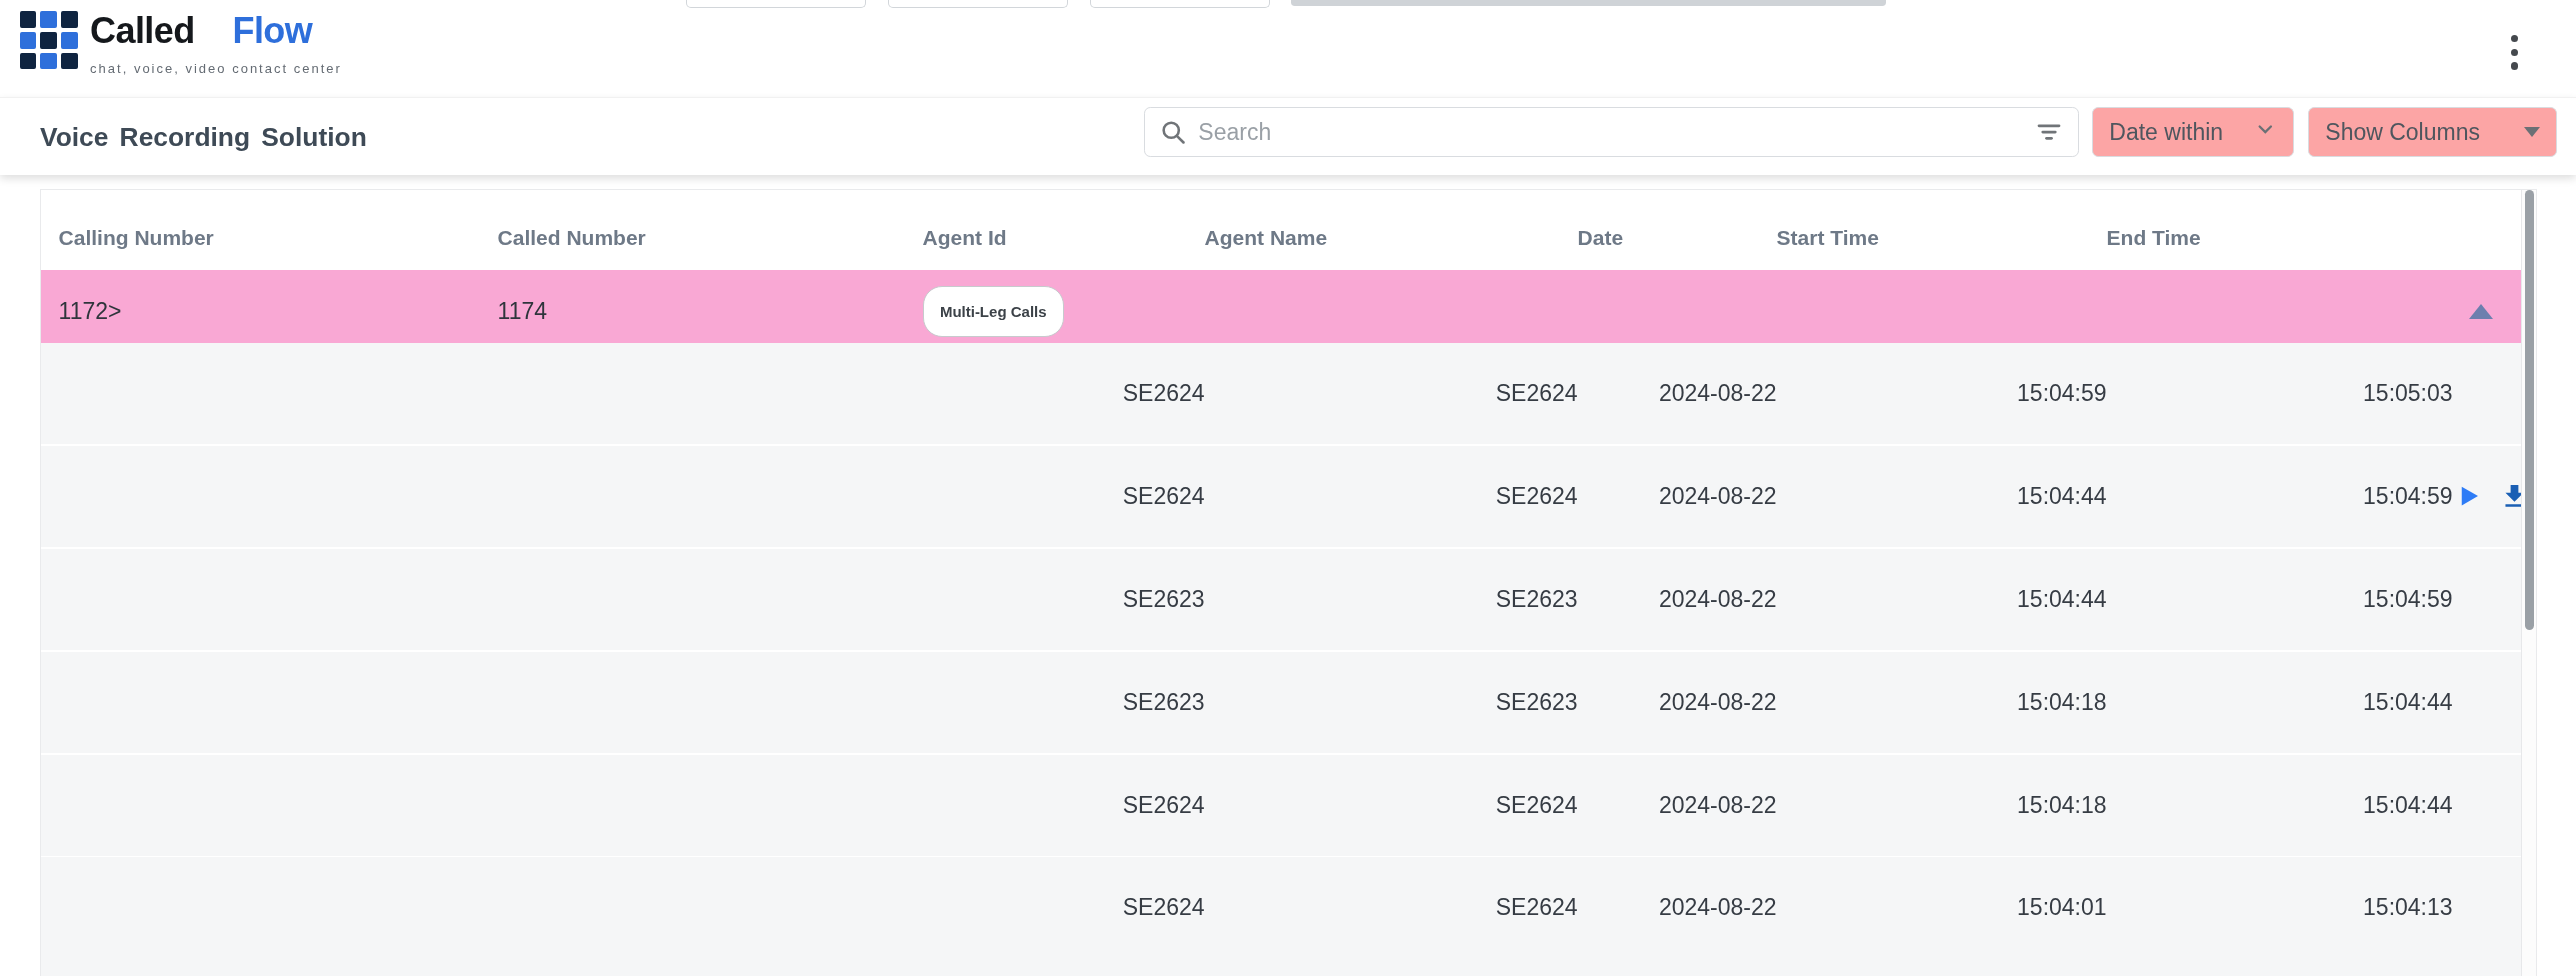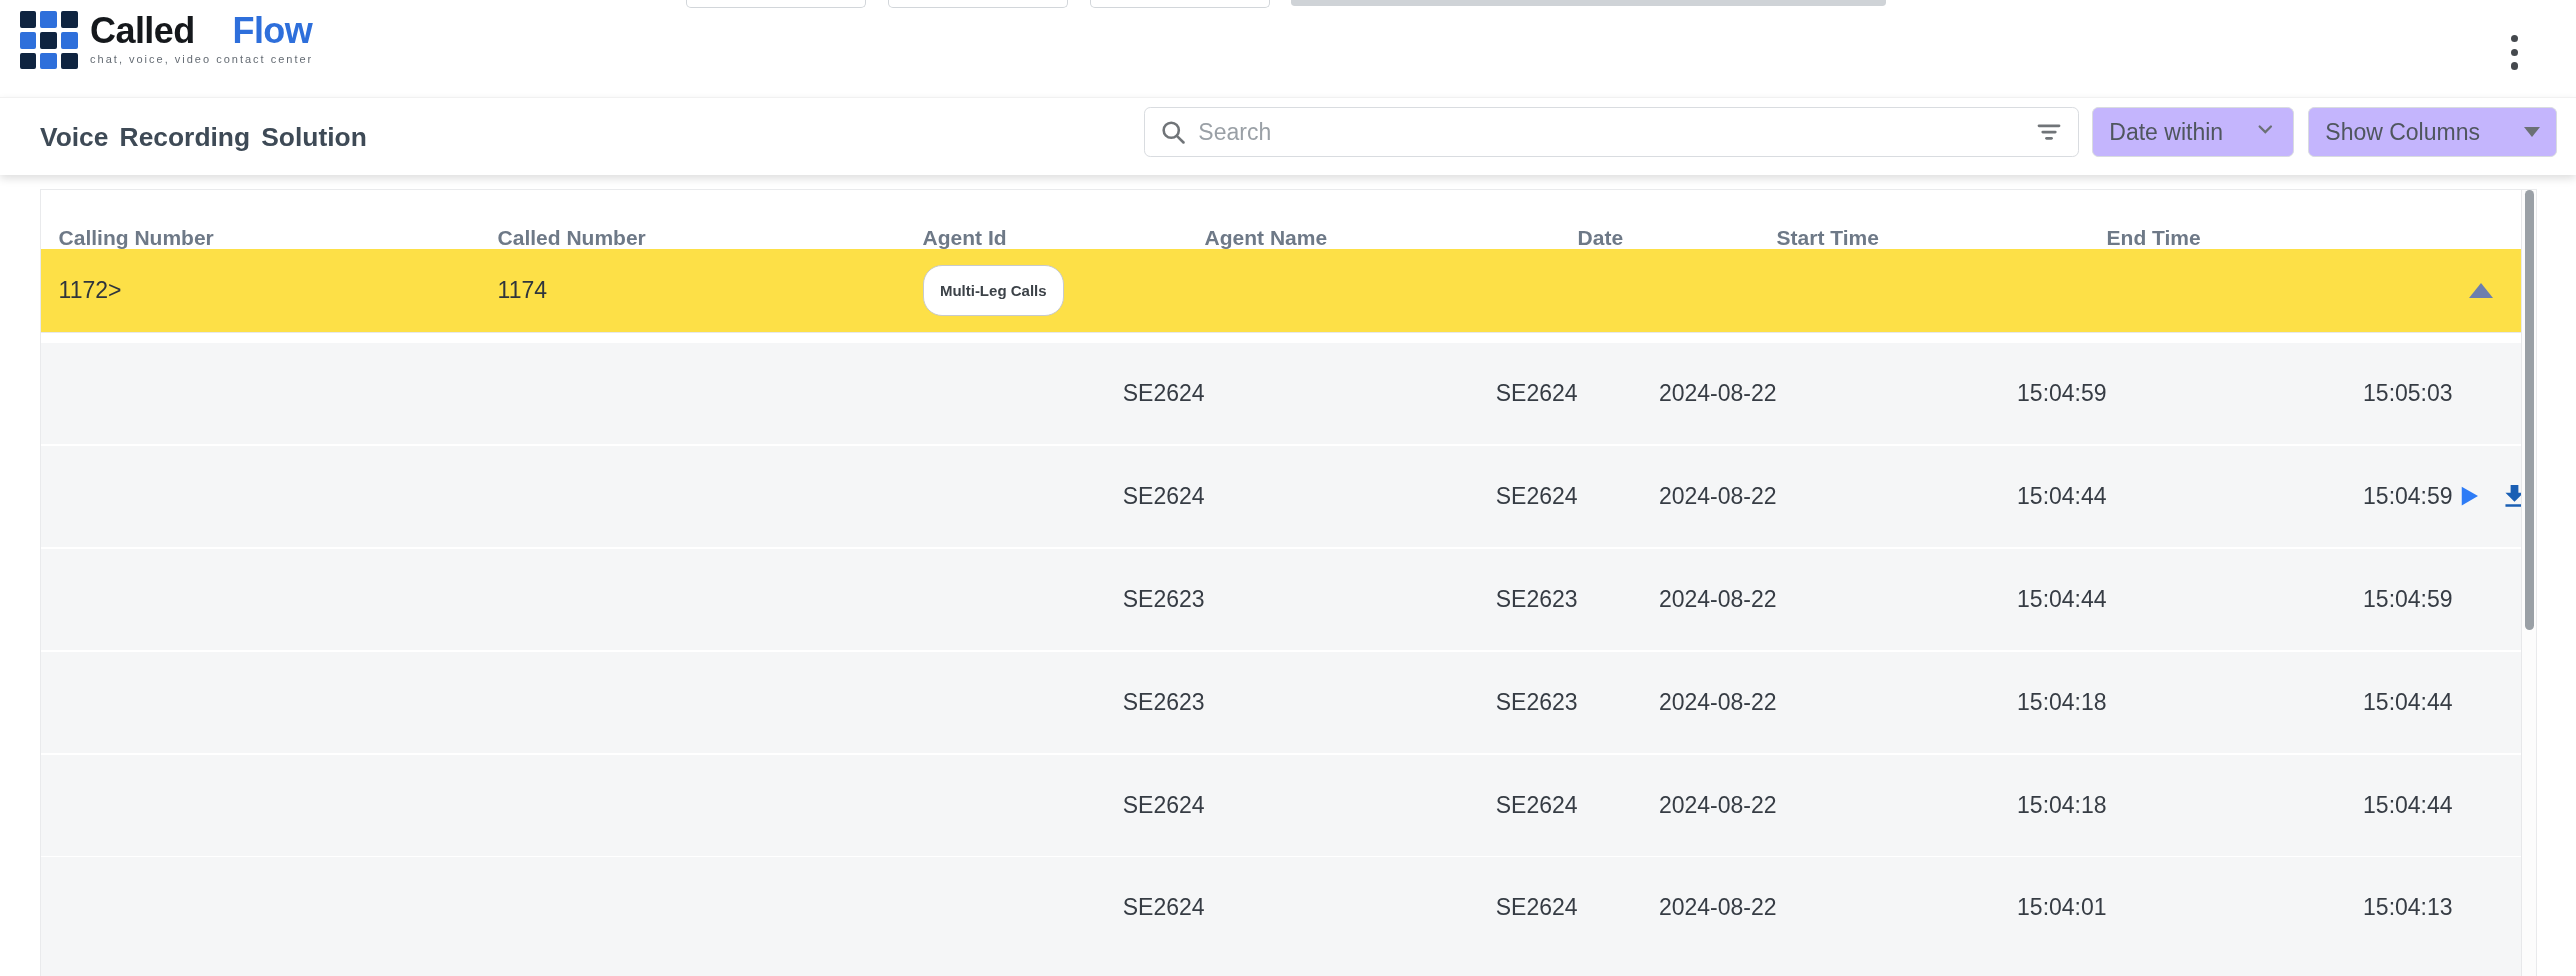--- a/index.html
+++ b/index.html
@@ -12,56 +12,56 @@
     border:1.9px solid #d2d6da; border-top:none; border-radius:0 0 5px 5px; background:#fff; }
   .artifact-fill { position:absolute; top:0; height:5.7px; background:#cfd3d7; border-radius:0 0 3.8px 3.8px; }
 
   
   .logo { position:absolute; left:19.5px; top:11.3px; display:flex; gap:12.6px; align-items:flex-start; }
   .logo-mark { width:58px; height:58px; display:grid; grid-template-columns:repeat(3,1fr); grid-template-rows:repeat(3,1fr); gap:4.4px; }
   .logo-mark i { background:var(--brand_navy,#0f2440); border-radius:1.9px; }
   .logo-mark i.blue { background:var(--accent_blue,#2e6fdb); }
   .logo-text-line { font-size:36px; font-weight:700; color:#15181c; letter-spacing:-0.6px; line-height:1.1; }
   .logo-accent { color:var(--accent_blue,#2e6fdb);margin-left:38px; }
-  .logo-tagline { font-size:11px; letter-spacing:2px; color:#646b73; margin-top:2px; }
+  .logo-tagline { font-size:13px; letter-spacing:2px; color:#646b73; margin-top:10px; }
 
   .kebab { position:absolute; right:54px; top:31px; display:flex; flex-direction:column; gap:6.3px; cursor:pointer; padding:3.8px; }
   .kebab i { width:7.5px; height:7.5px; border-radius:50%; background:#45494e; }
 
   
   .headerbar { position:absolute; left:0; top:97px; width:100%; height:78px; background:#fff;
     border-top:0.6px solid #f1f1f1; box-shadow:0 4.4px 8.8px rgba(0,0,0,0.14); z-index:4; }
   .page-title { position:absolute; left:40px; top:0; height:78px; line-height:78px;
     font-size:26.4px; font-weight:700; color:#3e4a56; word-spacing:3.8px; }
 
   .search { position:absolute; left:1144px; top:107px; width:935px; height:50px; z-index:6;
     border:1.3px solid #d9dce0; border-radius:6.3px; background:#fff;
     display:flex; align-items:center; padding:4px 14px; gap:11.3px; }
   .search input { flex:1; border:none; outline:none; font-size:23px; color:#3c4043; background:transparent;
     font-family:"Liberation Sans", sans-serif; }
   .search input::placeholder { color:#9aa0a6; }
   .icon-btn { display:flex; align-items:center; justify-content:center; cursor:pointer; }
 
-  .select { position:absolute; top:107px; height:50px; z-index:6; background:#c4b5fd;
+  .select { position:absolute; top:107px; height:50px; z-index:6; background:#fca5a5;
     border:1.3px solid #d9dce0; border-radius:6.3px; display:flex; align-items:center;
     justify-content:space-between; padding:0 16.3px; font-size:23px; color:#4f565e; cursor:pointer;
     font-family:"Liberation Sans", sans-serif; }
   .select.date { left:2092px; width:202px; }
   .select.cols { left:2308px; width:249px; }
   .caret-down-fill { width:0; height:0; border-left:8.8px solid transparent; border-right:8.8px solid transparent;
     border-top:10.7px solid #6b7075; margin-left:10px; }
 
   
   .table { position:absolute; left:40px; top:189px; width:2497px; height:788px;
     border:0.6px solid #e9eaec; border-bottom:none; background:#fff; }
   .row { display:grid; grid-template-columns:439px 425px 282px 373px 199px 330px 346px 1fr;
     align-items:center; padding-left:17.6px; }
   .thead { position:absolute; top:14px; left:0; right:15px; height:69px; border-bottom:0.6px solid #ededee; }
   .thead .c { font-size:21px; font-weight:700; color:#6e7987; }
-  .grouprow { position:absolute; top:59px; left:0; right:15px; height:84px; background:#fde047;
+  .grouprow { position:absolute; top:80px; left:0; right:15px; height:84px; background:#f9a8d4;
     border-bottom:0.6px solid #e7e8ea; font-size:23px; color:#2f353c; cursor:pointer; }
   .rows { position:absolute; top:153px; left:0; right:15px;text-align:right; }
   .subrow { height:101px; margin-bottom:1.9px; background:var(--row_bg,#f5f6f7); font-size:23px; color:#363c44; cursor:pointer; }
   .partialrow { position:absolute; top:768px; left:0; right:15px; height:21px; background:var(--row_bg,#f5f6f7); }
 
   .badge { display:inline-flex; align-items:center; justify-content:center; height:51px; padding:0 16.3px;
     border:1.3px solid #c7cacd; border-radius:19px; font-size:15px; font-weight:700; color:#3c4248; background:#fff; }
 
   .caret-up { width:0; height:0; border-left:12px solid transparent; border-right:12px solid transparent;
     border-bottom:15px solid var(--caret_blue_gray,#6d7fae); justify-self:end; margin-right:28px; cursor:pointer; }

